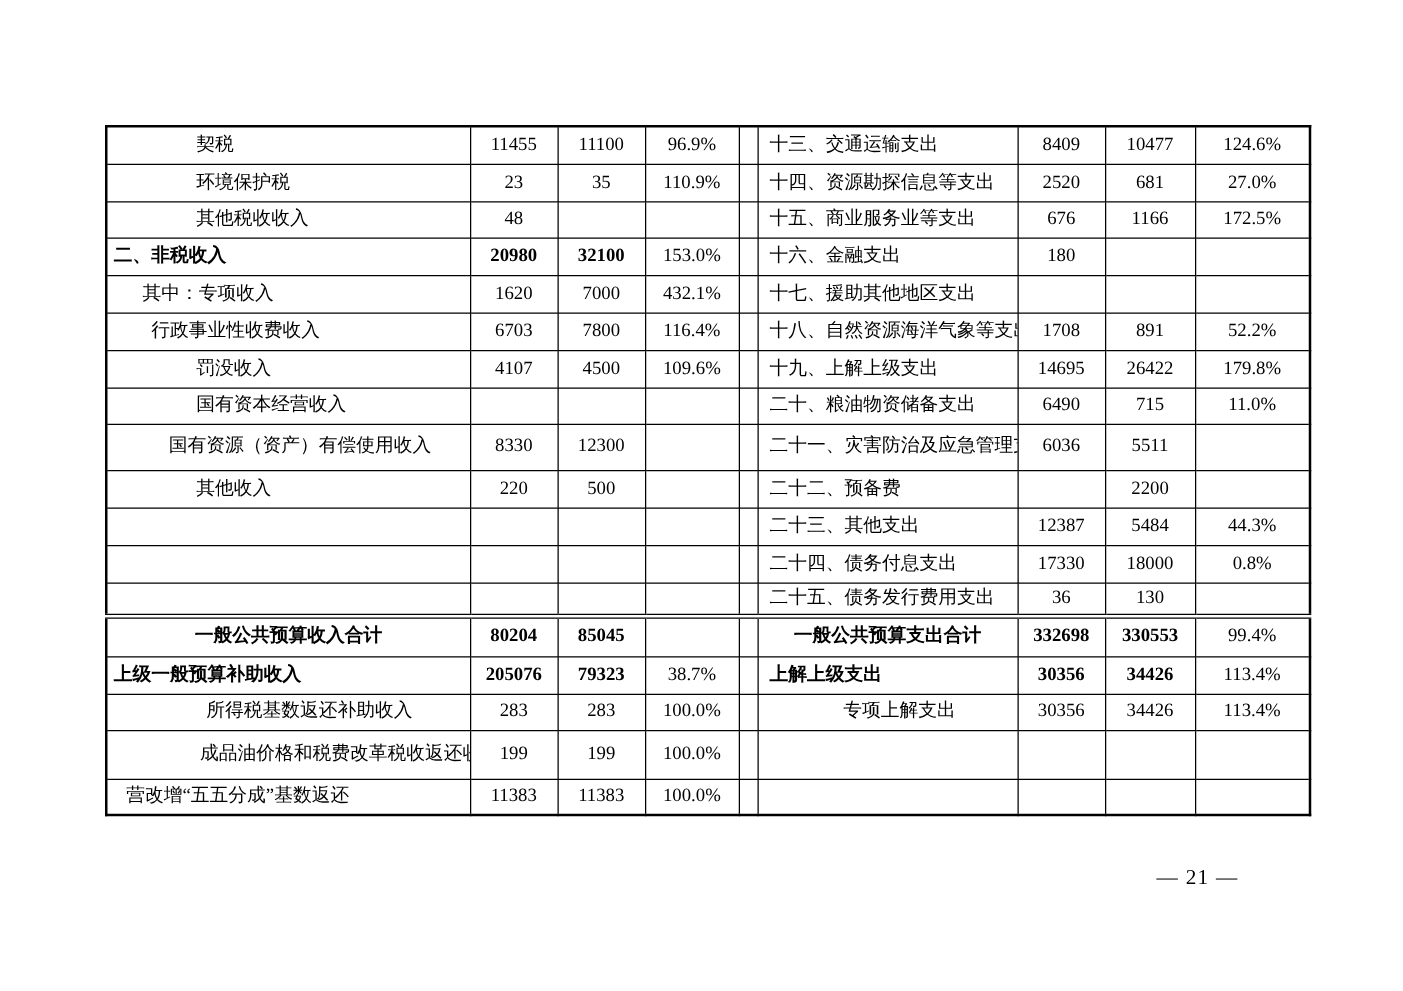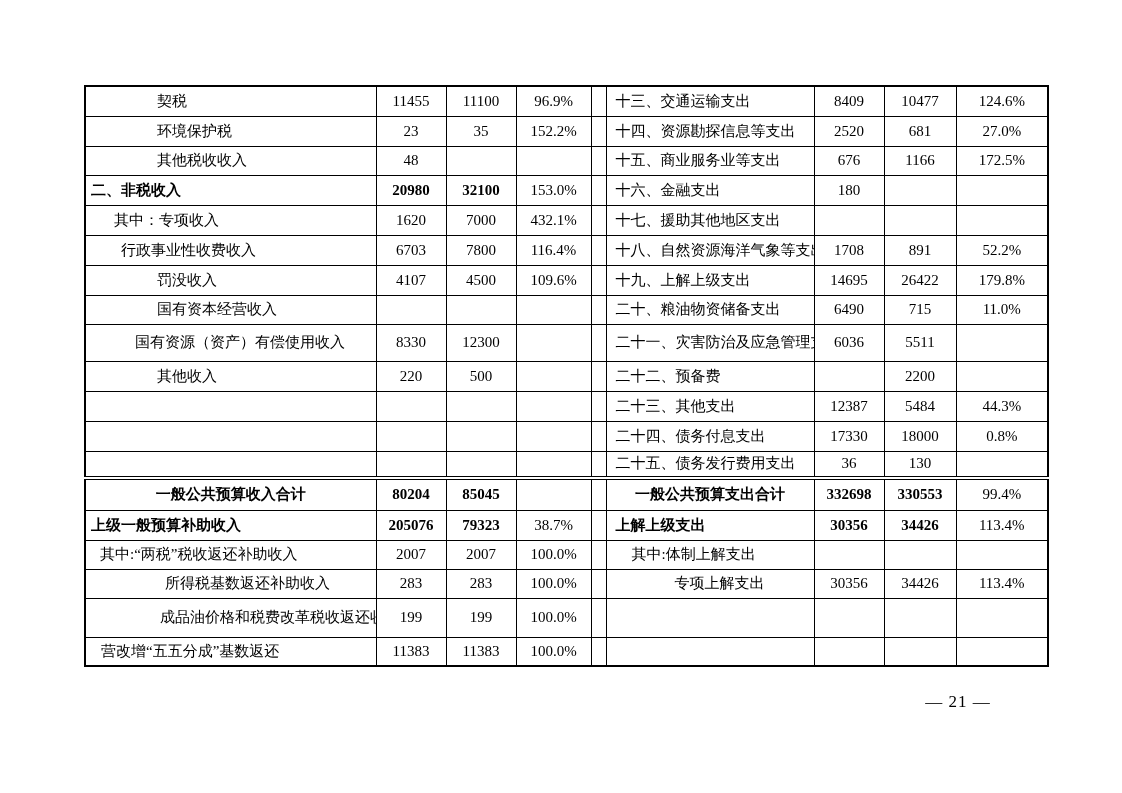--- a/index.html
+++ b/index.html
@@ -12,21 +12,21 @@
   .sheet {
     position: relative;
     width: 1122px;
     height: 793px;
     background: #ffffff;
     overflow: hidden;
   }
   table.budget {
     position: absolute;
     left: 84px;
-    top: 85px;
+    top: 100px;
     width: 963px;
     border-collapse: collapse;
     table-layout: fixed;
     border: 2px solid #000;
   }
   table.budget td {
     border: 1px solid #000;
     font-size: 15px;
     line-height: 17px;
     vertical-align: middle;
@@ -81,21 +81,21 @@
           <td class="spacer"></td>
           <td class="name" style="padding-left: 9px;">十三、交通运输支出</td>
           <td class="num">8409</td>
           <td class="num">10477</td>
           <td class="num">124.6%</td>
         </tr>
         <tr style="height: 30px;">
           <td class="name" style="padding-left: 71px;">环境保护税</td>
           <td class="num">23</td>
           <td class="num">35</td>
-          <td class="num">152.2%</td>
+          <td class="num">110.9%</td>
           <td class="spacer"></td>
           <td class="name" style="padding-left: 9px;">十四、资源勘探信息等支出</td>
           <td class="num">2520</td>
           <td class="num">681</td>
           <td class="num">27.0%</td>
         </tr>
         <tr style="height: 29px;">
           <td class="name" style="padding-left: 71px;">其他税收收入</td>
           <td class="num">48</td>
           <td class="num"></td>
@@ -230,31 +230,20 @@
         <tr style="height: 30px;">
           <td class="name b" style="padding-left: 5px;">上级一般预算补助收入</td>
           <td class="num b">205076</td>
           <td class="num b">79323</td>
           <td class="num">38.7%</td>
           <td class="spacer"></td>
           <td class="name b" style="padding-left: 9px;">上解上级支出</td>
           <td class="num b">30356</td>
           <td class="num b">34426</td>
           <td class="num">113.4%</td>
-        </tr>
-        <tr style="height: 29px;">
-          <td class="name" style="padding-left: 14px;">其中:“两税”税收返还补助收入</td>
-          <td class="num">2007</td>
-          <td class="num">2007</td>
-          <td class="num">100.0%</td>
-          <td class="spacer"></td>
-          <td class="name" style="padding-left: 25px;">其中:体制上解支出</td>
-          <td class="num"></td>
-          <td class="num"></td>
-          <td class="num"></td>
         </tr>
         <tr style="height: 29px;">
           <td class="name" style="padding-left: 79px;">所得税基数返还补助收入</td>
           <td class="num">283</td>
           <td class="num">283</td>
           <td class="num">100.0%</td>
           <td class="spacer"></td>
           <td class="name" style="padding-left: 68px;">专项上解支出</td>
           <td class="num">30356</td>
           <td class="num">34426</td>

